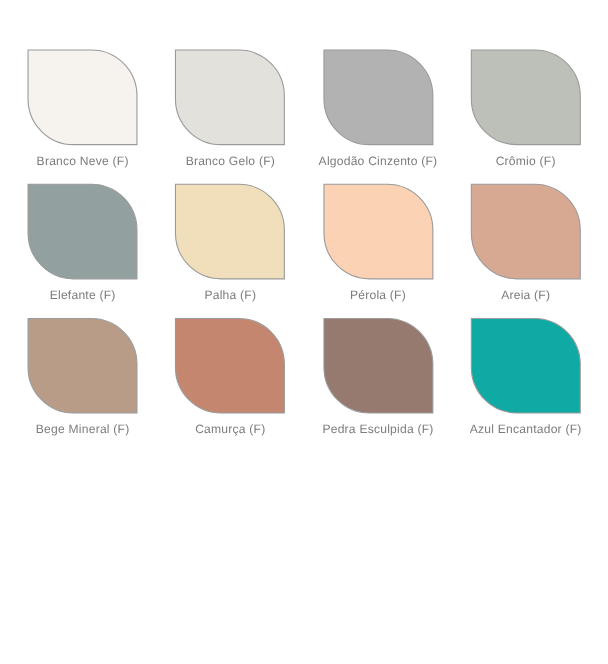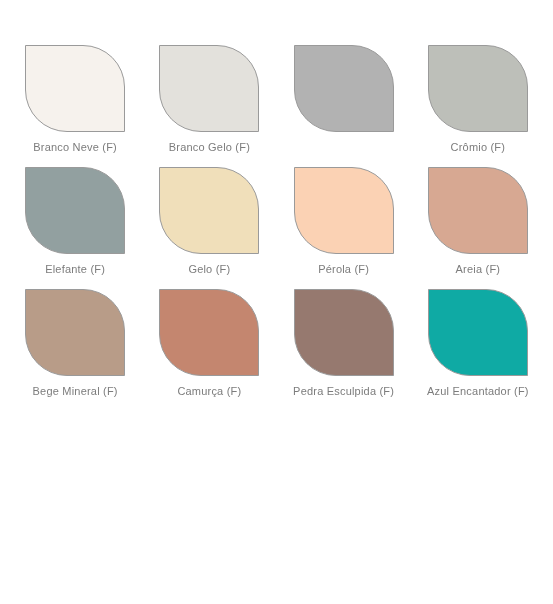--- a/index.html
+++ b/index.html
@@ -57,32 +57,33 @@
     <div class="swatch-cell">
       <div class="swatch-chip" style="background-color: rgb(246, 242, 237);"></div>
       <div class="swatch-label">Branco Neve (F)</div>
     </div>
     <div class="swatch-cell">
       <div class="swatch-chip" style="background-color: rgb(227, 225, 220);"></div>
       <div class="swatch-label">Branco Gelo (F)</div>
     </div>
     <div class="swatch-cell">
       <div class="swatch-chip" style="background-color: rgb(178, 178, 178);"></div>
+      <div class="swatch-label">Algodão Cinzento (F)</div>
     </div>
     <div class="swatch-cell">
       <div class="swatch-chip" style="background-color: rgb(189, 191, 185);"></div>
       <div class="swatch-label">Crômio (F)</div>
     </div>
     <div class="swatch-cell">
       <div class="swatch-chip" style="background-color: rgb(146, 160, 160);"></div>
       <div class="swatch-label">Elefante (F)</div>
     </div>
     <div class="swatch-cell">
       <div class="swatch-chip" style="background-color: rgb(240, 223, 186);"></div>
-      <div class="swatch-label">Gelo (F)</div>
+      <div class="swatch-label">Palha (F)</div>
     </div>
     <div class="swatch-cell">
       <div class="swatch-chip" style="background-color: rgb(251, 210, 180);"></div>
       <div class="swatch-label">Pérola (F)</div>
     </div>
     <div class="swatch-cell">
       <div class="swatch-chip" style="background-color: rgb(215, 168, 146);"></div>
       <div class="swatch-label">Areia (F)</div>
     </div>
     <div class="swatch-cell">

